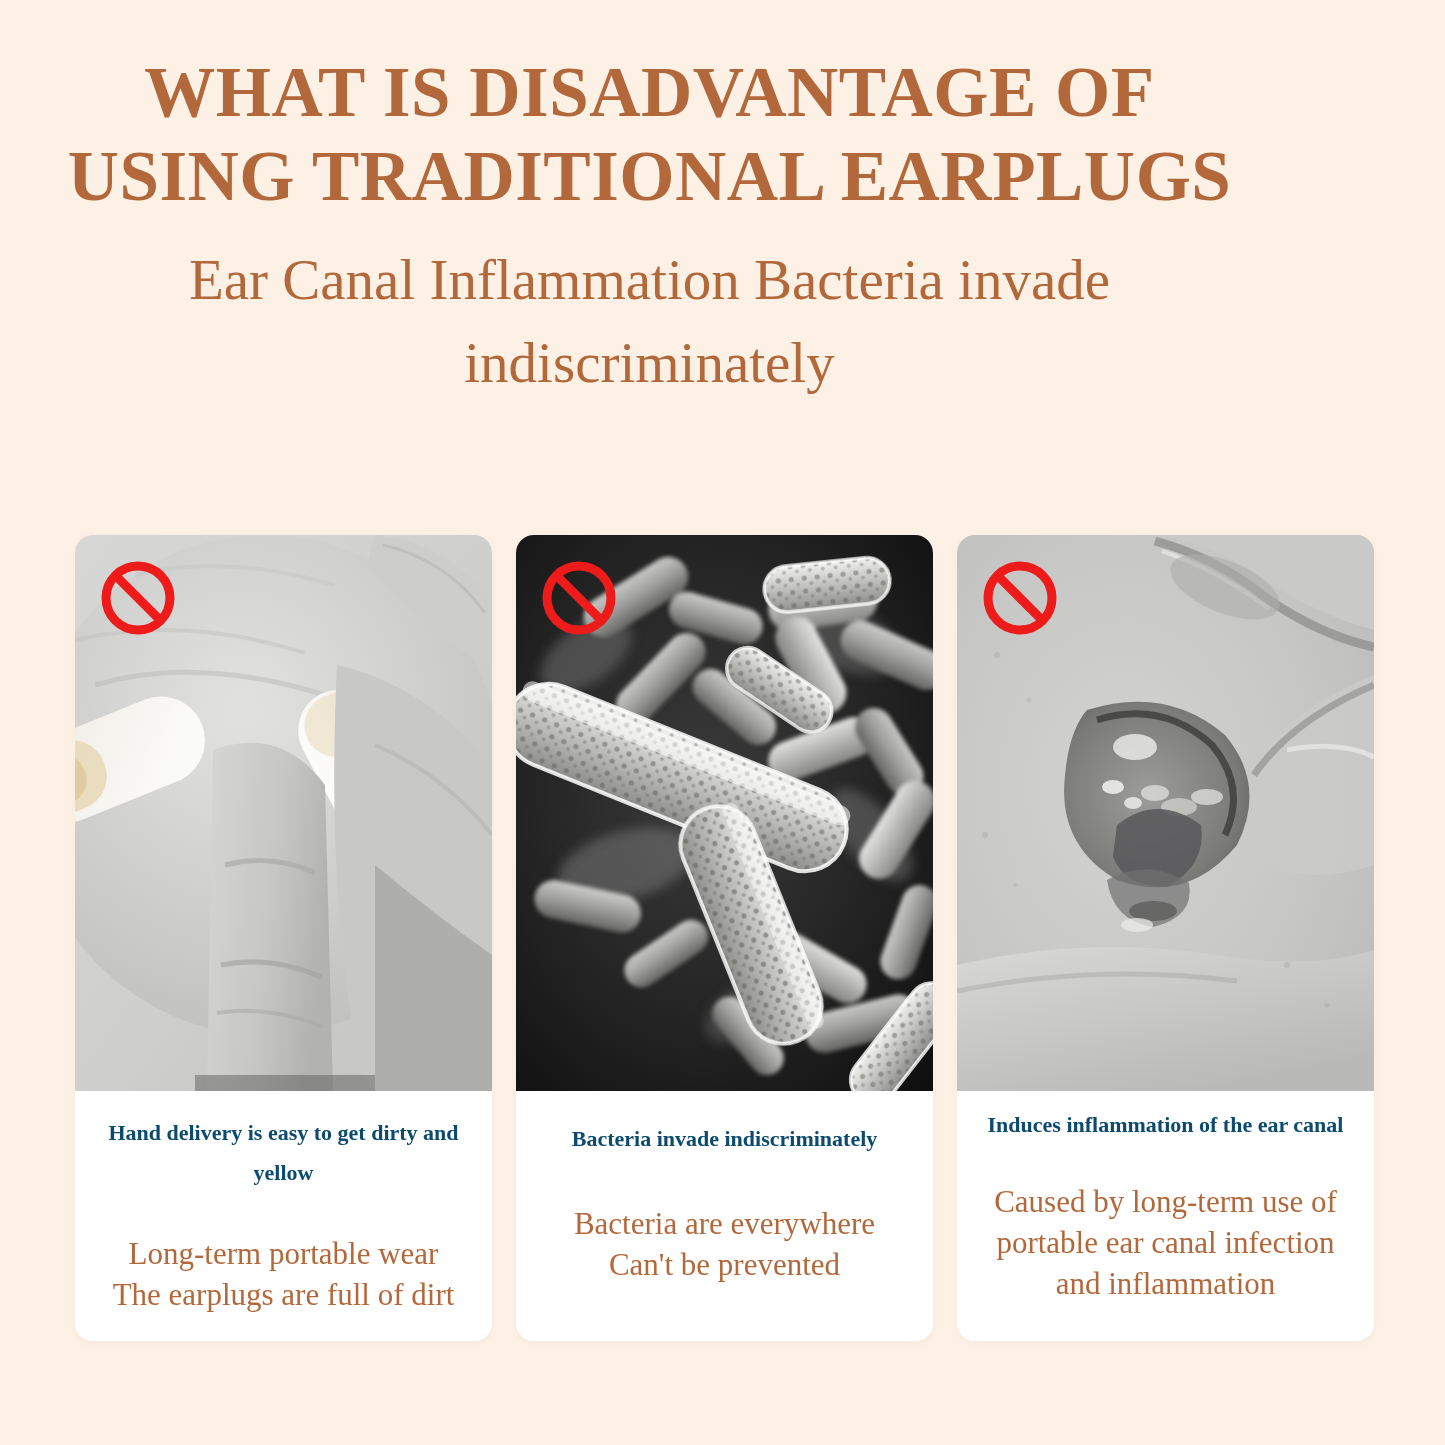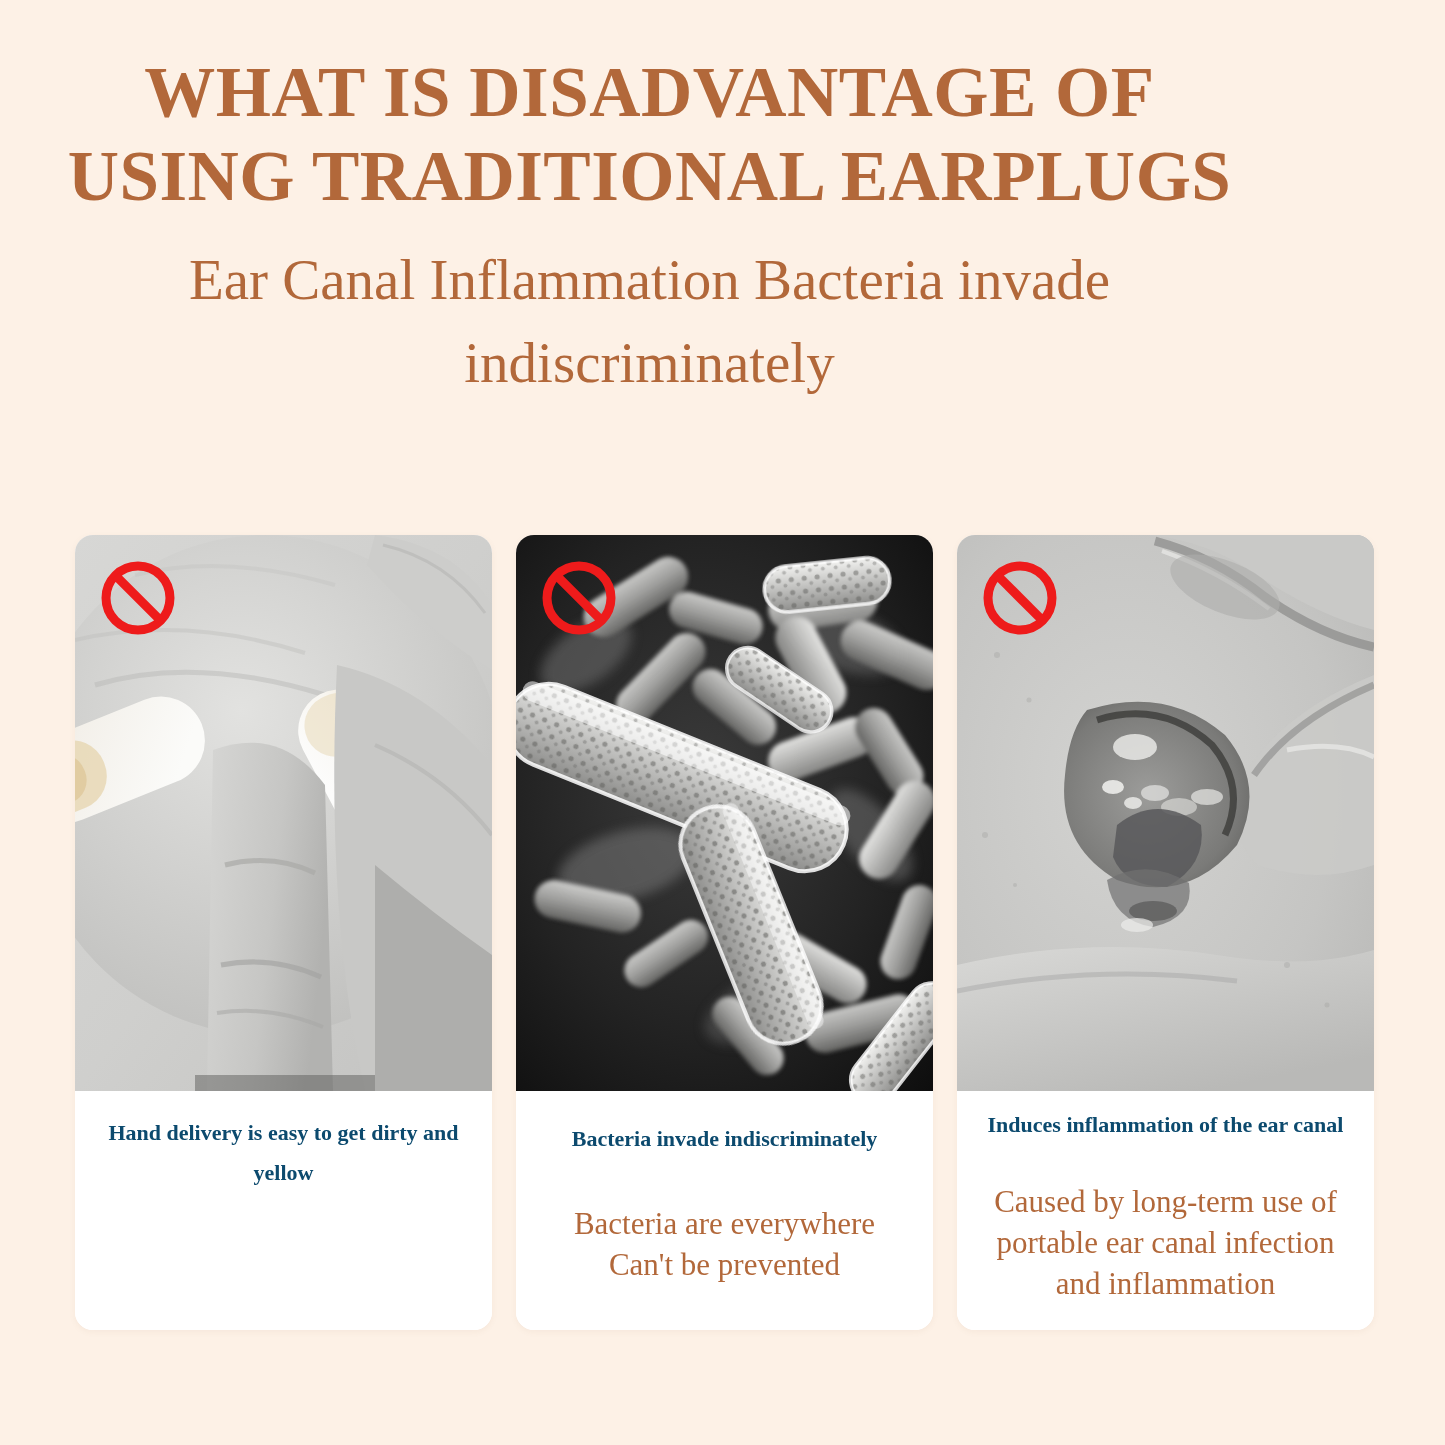--- a/index.html
+++ b/index.html
@@ -191,20 +191,22 @@
       </svg>
       <span class="no-badge">
         <svg viewBox="0 0 100 100">
           <circle cx="50" cy="50" r="39" fill="none" stroke="#ee1b1b" stroke-width="11"></circle>
           <line x1="23" y1="23" x2="77" y2="77" stroke="#ee1b1b" stroke-width="11" stroke-linecap="butt"></line>
         </svg>
       </span>
     </div>
     <div class="card-body">
       <div class="card-heading">Hand delivery is easy to get dirty and yellow</div>
+      <div class="card-desc">Long-term portable wear
+The earplugs are full of dirt</div>
     </div>
   </div>
 
   <div class="card card-3">
     <div class="card-photo">
       <svg class="photo-svg" viewBox="0 0 417 556" preserveAspectRatio="xMidYMid slice">
         <defs>
           <radialGradient id="p3bg" cx="0.45" cy="0.45" r="0.8">
             <stop offset="0" stop-color="#3b3b3b"></stop>
             <stop offset="0.55" stop-color="#232323"></stop>

